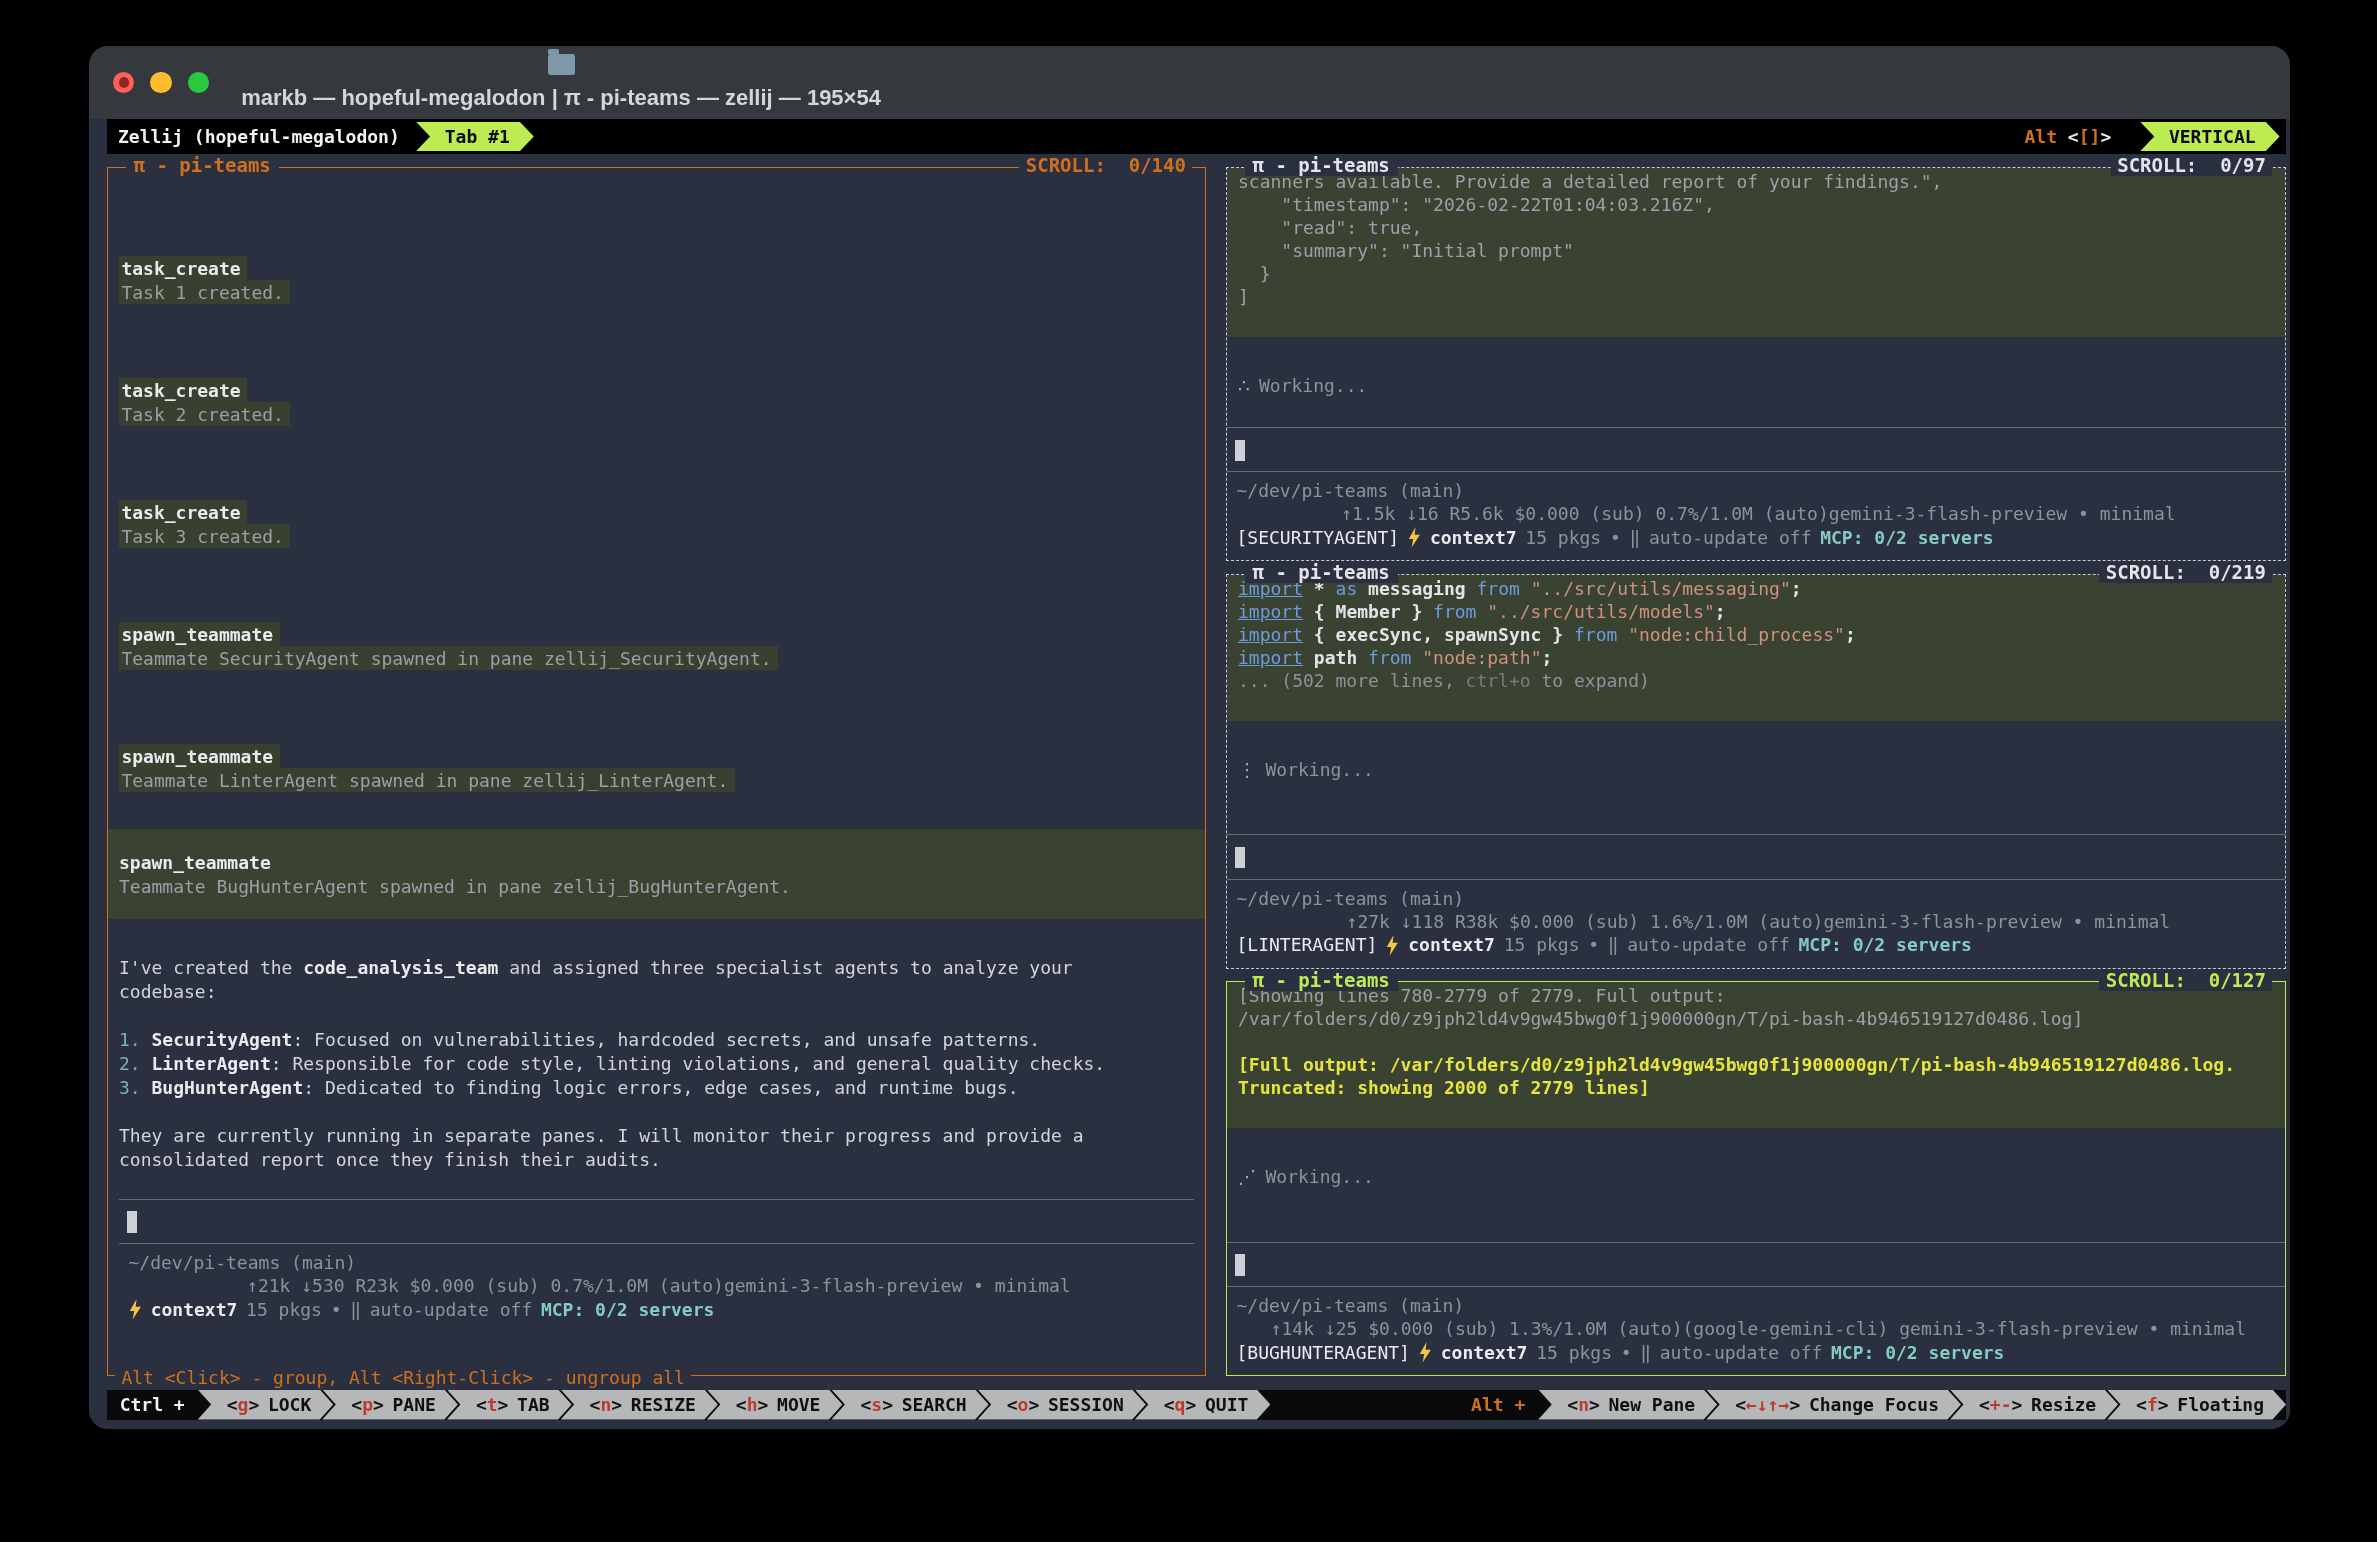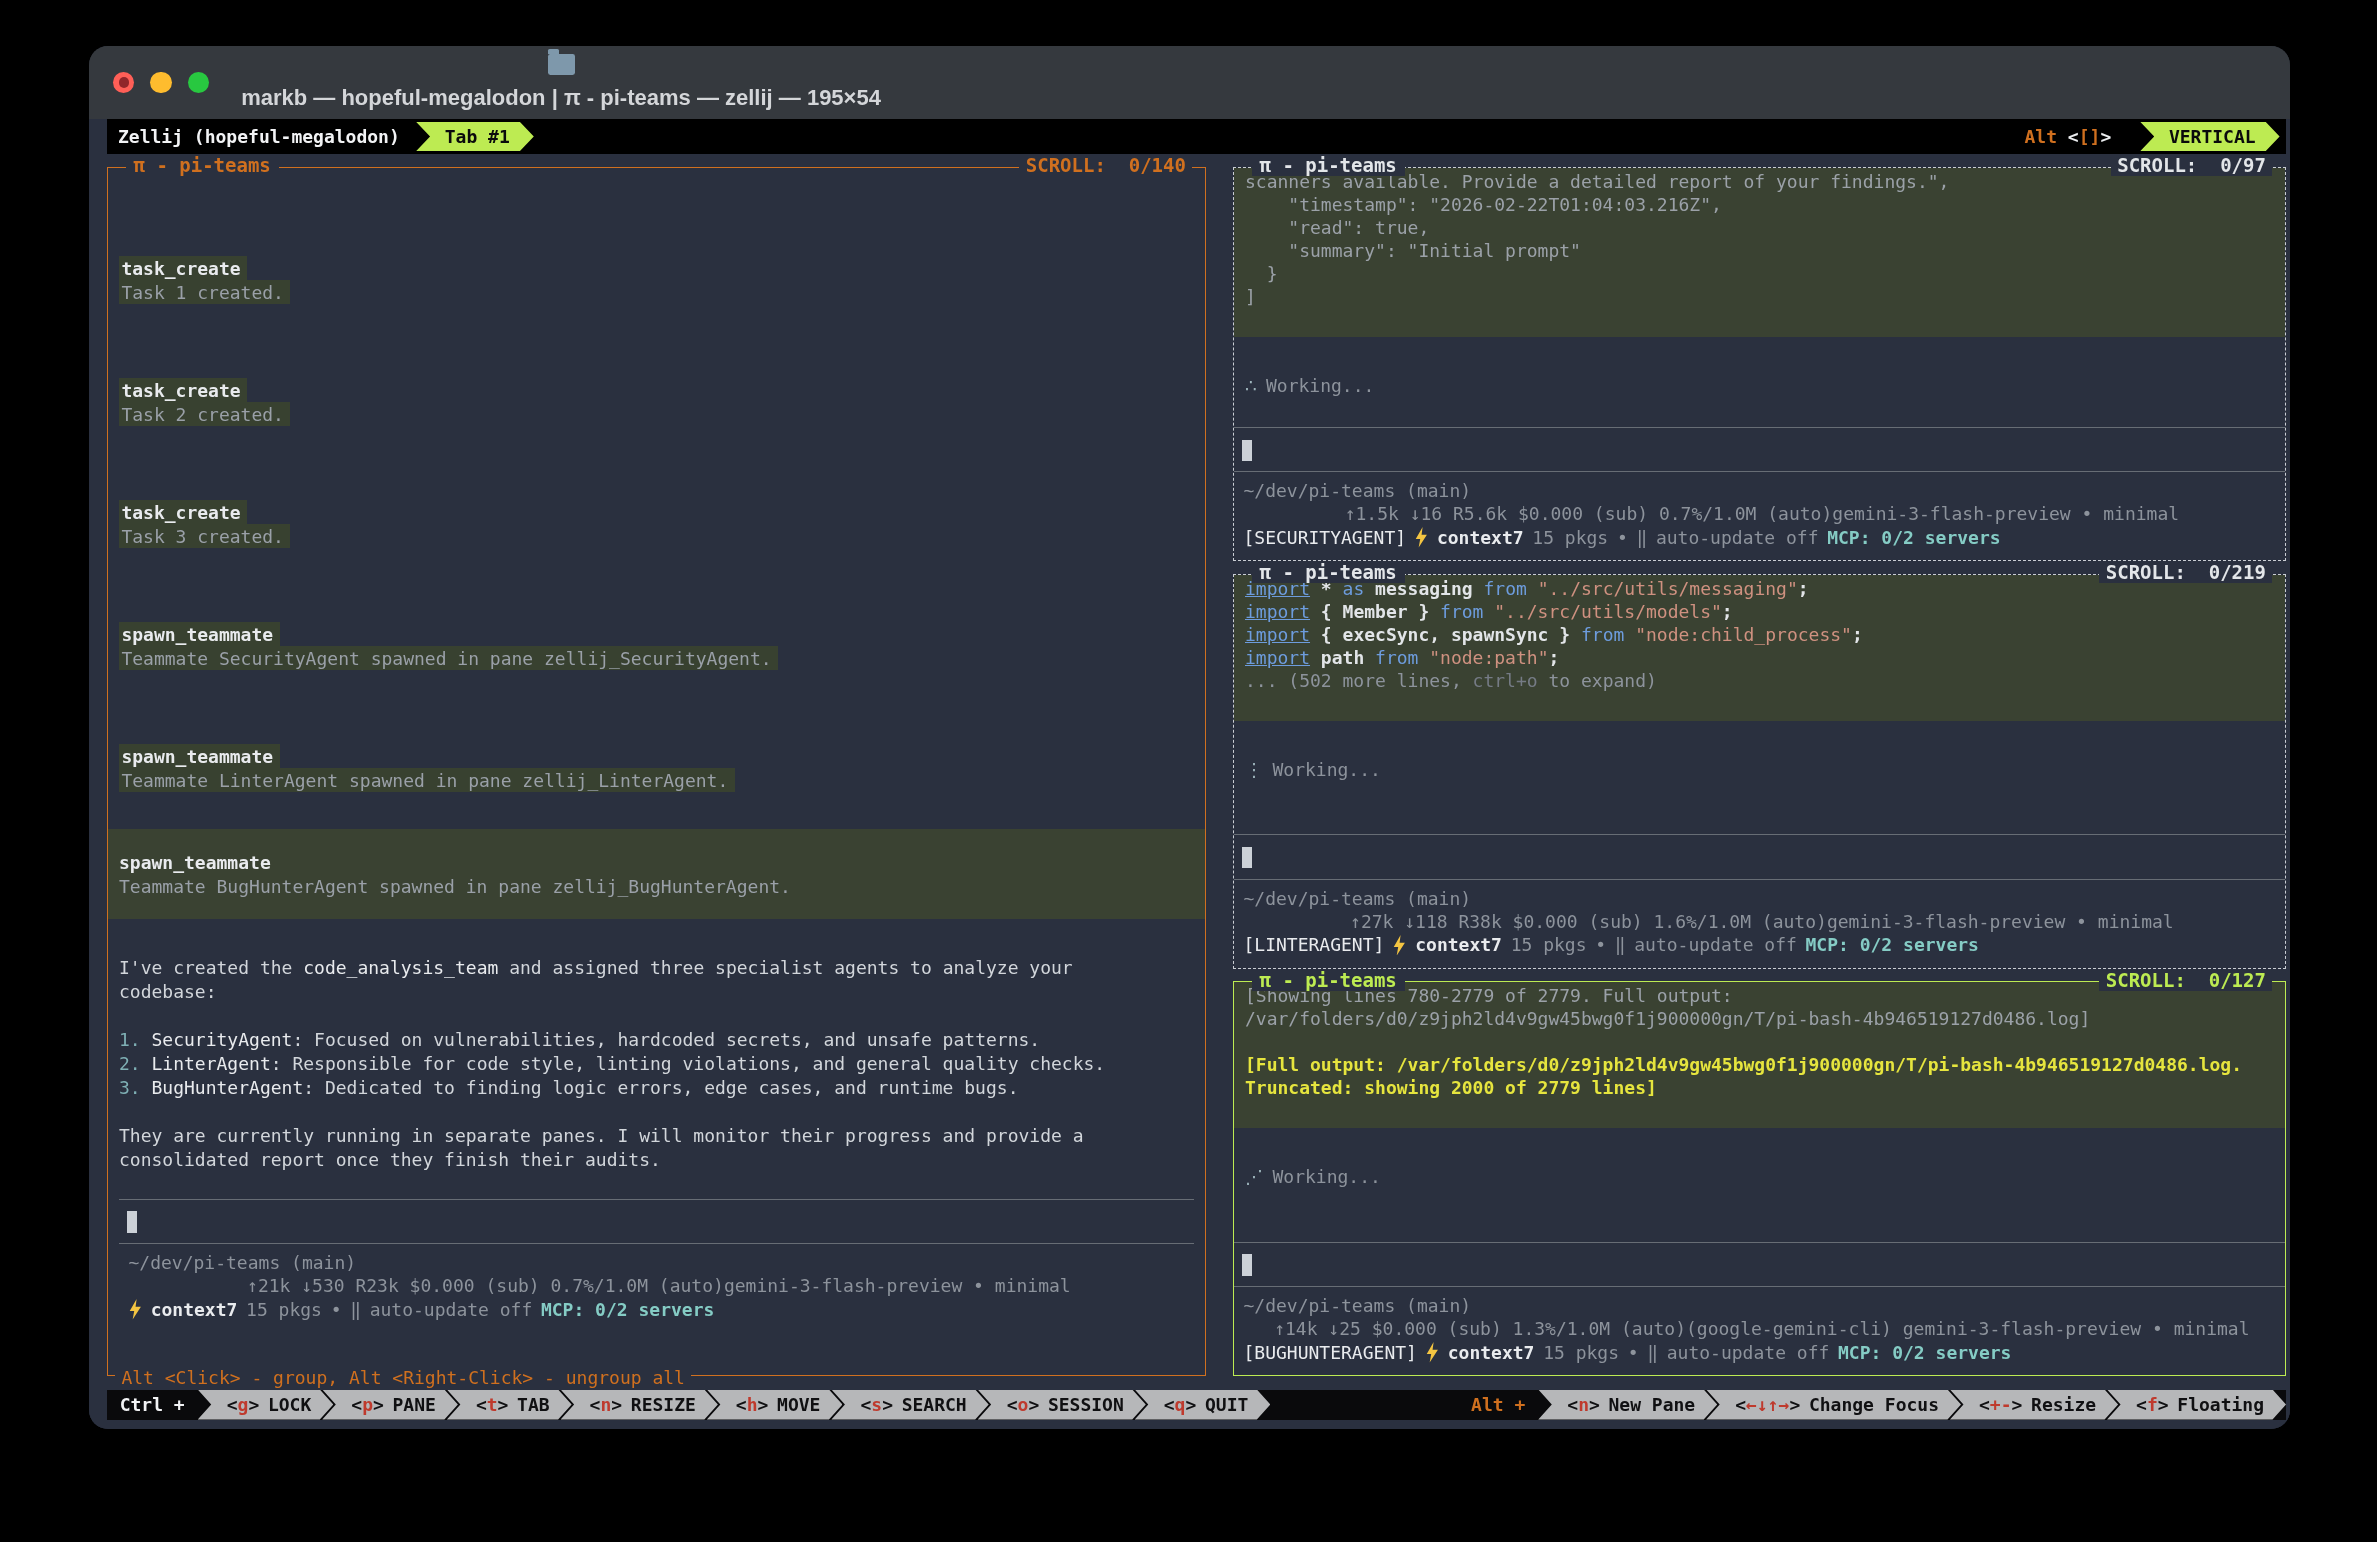--- a/index.html
+++ b/index.html
@@ -42,21 +42,21 @@
   
   .term{flex:1;display:flex;flex-direction:column;background:var(--bg);padding:0 4px 9.5px 18px;}
   .tabbar{height:35px;flex:0 0 auto;background:#000000;display:flex;align-items:center;padding:0 6.4px 0 11px;font-size:18px;font-weight:bold;}
   .session{color:#f2f3f5;white-space:pre;}
   .tabseg{background:var(--green);color:#0a0a0c;padding:4px 24px 4.8px 29px;margin-left:16px;clip-path:polygon(0 0,calc(100% - 14.3px) 0,100% 50%,calc(100% - 14.3px) 100%,0 100%,14.3px 50%);white-space:pre;}
   .tb-spacer{flex:1;}
   .althint{white-space:pre;margin-right:12.7px;}
   .alt-word{color:var(--orange);}
   .wh{color:#eceef0;}
   
-  .panes{flex:1;display:flex;gap:27px;margin-top:12.7px;margin-bottom:12px;min-height:0;}
+  .panes{flex:1;display:flex;gap:20px;margin-top:12.7px;margin-bottom:12px;min-height:0;}
   .pane{position:relative;border:1.6px solid var(--pborder);min-height:0;}
   .pane.dashed{border-style:dashed;}
   .pane-left{width:1099px;flex:0 0 auto;border-color:var(--orange);border-style:solid;}
   .rcol{flex:1;display:flex;flex-direction:column;gap:12.7px;min-width:0;}
   .rcol .pane{flex:1;}
   .ptitle{position:absolute;top:-13.5px;left:17.5px;background:var(--bg);padding:0 8px;font-size:19px;font-weight:bold;white-space:pre;z-index:3;}
   .pscroll{position:absolute;top:-13.5px;right:12.7px;background:var(--bg);padding:0 6.4px;font-size:19px;font-weight:bold;white-space:pre;z-index:3;}
   .pane-left .ptitle,.pane-left .pscroll{color:var(--orange);}
   .pane-white .ptitle,.pane-white .pscroll{color:#e3e6e9;}
   .pane-green{border-color:var(--green);border-style:solid;}
@@ -67,21 +67,21 @@
   .lp-body{padding:89px 11px 0 11px;}
   .tentry{line-height:24px;margin-bottom:74px;}
   .tentry.tight{margin-bottom:36px;}
   .tool-name{font-weight:bold;color:var(--white);background:var(--hl-inline);padding:1.6px 6.4px 1.6px 2.4px;}
   .tool-res{color:#9aa0a8;background:var(--hl-inline);padding:1.6px 6.4px 1.6px 2.4px;}
   .tblock{background:var(--hl);margin:0 -11px;padding:22px 11px 20px;line-height:24px;}
   .tblock .tool-name,.tblock .tool-res{background:transparent;padding:0;}
   .msg{margin-top:37px;line-height:24px;color:var(--msg);}
   .mline{white-space:pre;}
   .gap30{height:24px;}
-  .mbold{font-weight:normal;color:var(--white);}
+  .mbold{font-weight:bold;color:var(--white);}
   .mnum{color:var(--tealnum);}
   
   .gblock{background:var(--hl);padding:2px 0 29px;margin:0;}
   .gline{line-height:23px;padding-left:11px;white-space:pre;color:#9ba1a8;}
   .gline.yellow{color:var(--yellow);font-weight:bold;}
   .gline.blank{height:23px;}
   .kw{color:var(--blue);white-space:pre;}
   .kw.u{text-decoration:underline;}
   .cp{color:#e2e5e8;font-weight:bold;white-space:pre;}
   .str{color:var(--salmon);white-space:pre;}

